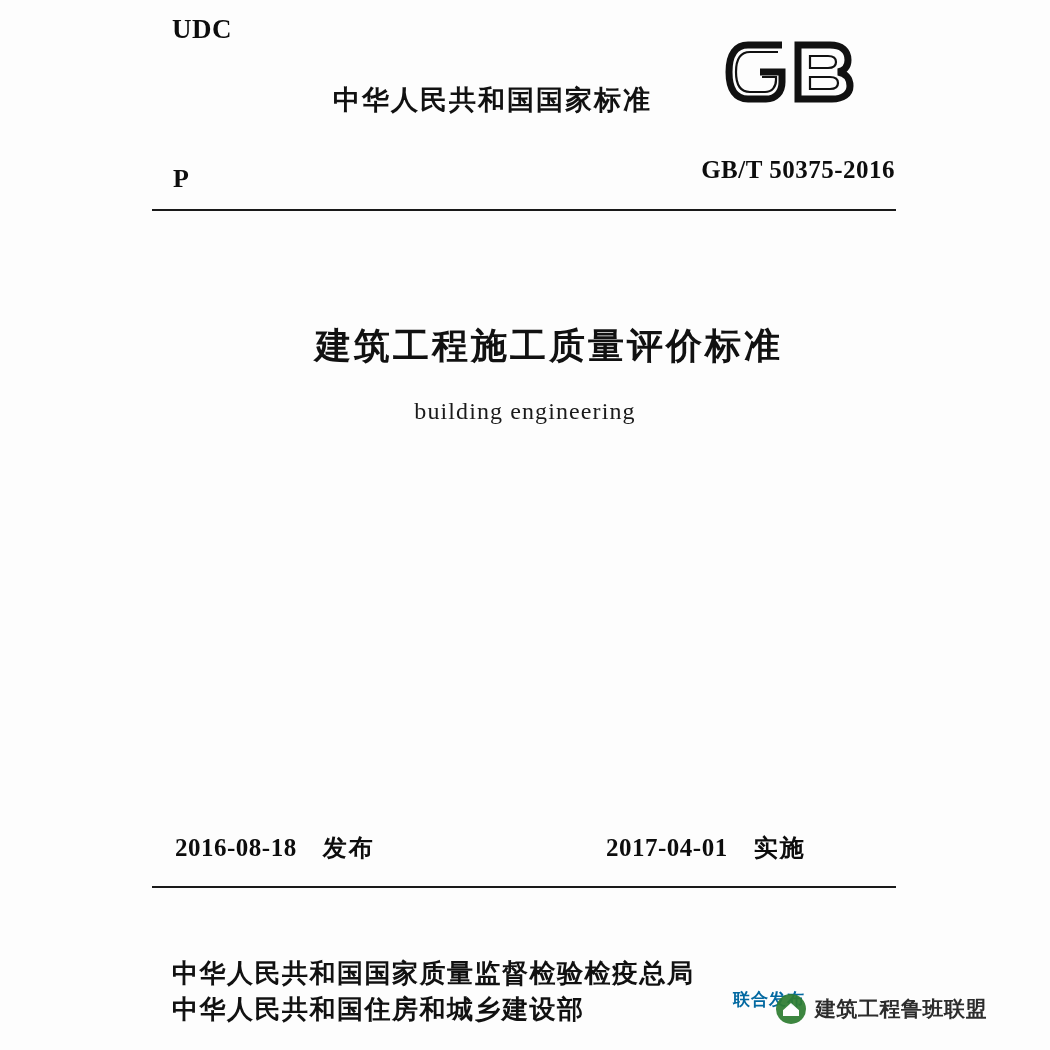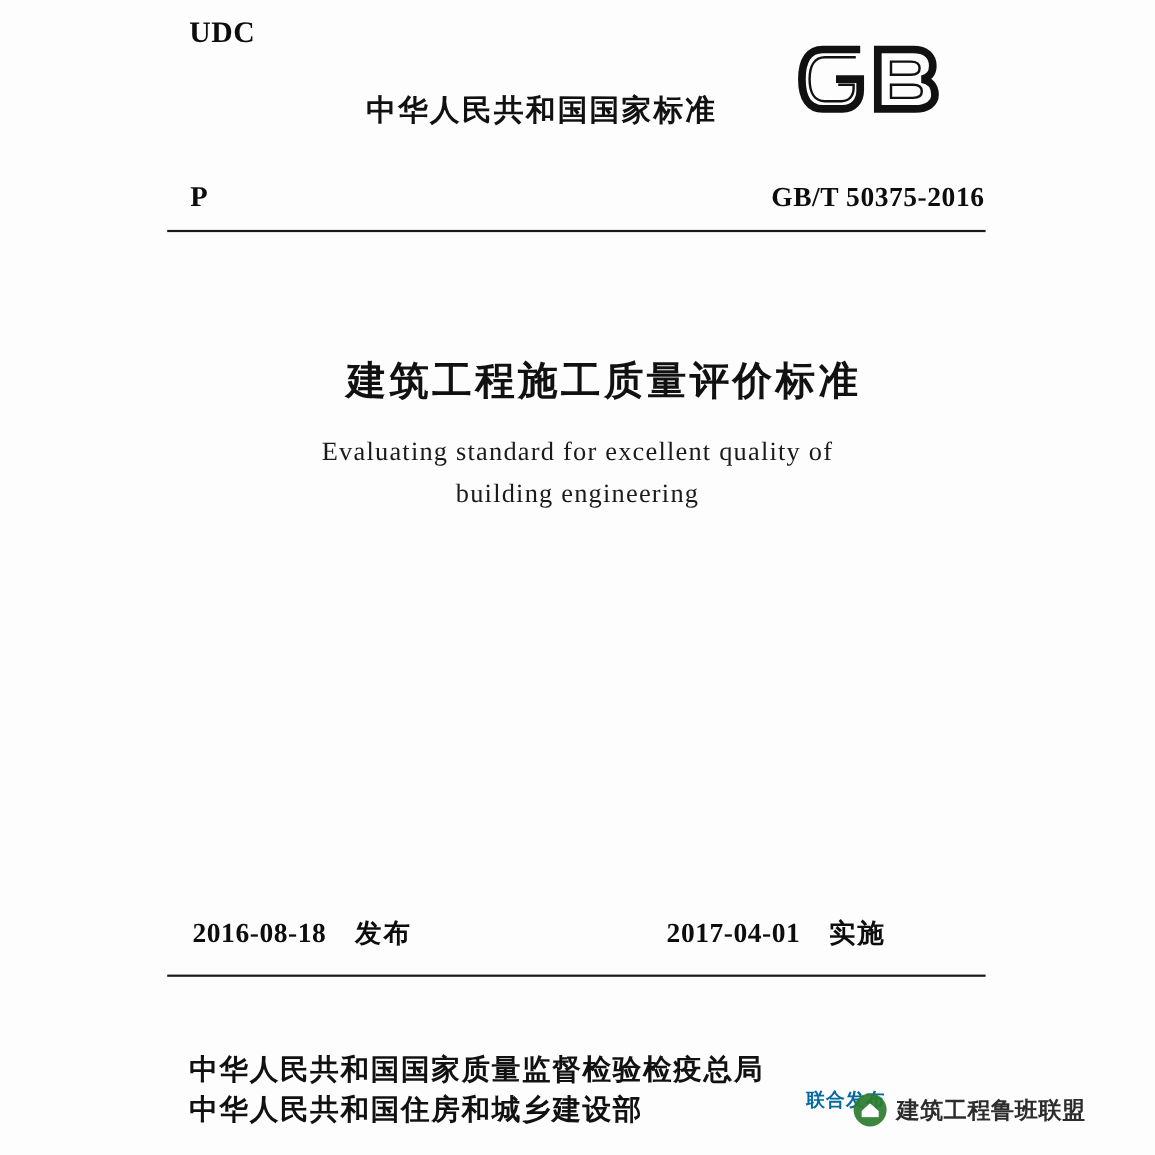--- a/index.html
+++ b/index.html
@@ -64,21 +64,21 @@
     top: 164px;
     font-family: "Liberation Serif", serif;
     font-weight: bold;
     font-size: 26px;
     color: #0d0d0d;
   }
 
   .std-number {
     position: absolute;
     right: 155px;
-    top: 166px;
+    top: 156px;
     font-family: "Liberation Serif", serif;
     font-weight: bold;
     font-size: 25px;
     letter-spacing: 0.5px;
     color: #0d0d0d;
     white-space: nowrap;
   }
 
   .rule-top {
     position: absolute;
@@ -252,21 +252,20 @@
 
   <div class="p-mark">P</div>
 
   <div class="std-number">GB/T 50375-2016</div>
 
   <div class="rule-top"></div>
 
   <div class="title-cn">建筑工程施工质量评价标准</div>
 
   <div class="title-en">
-    <span>Evaluating standard for excellent quality of</span>
     <span class="line2">building engineering</span>
   </div>
 
   <div class="date-issue">
     <span>2016-08-18</span><span class="verb">发布</span>
   </div>
 
   <div class="date-effective">
     <span>2017-04-01</span><span class="verb">实施</span>
   </div>

